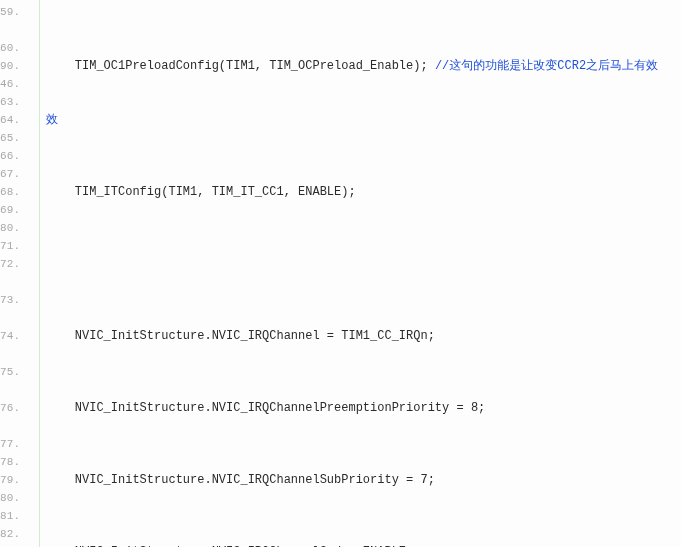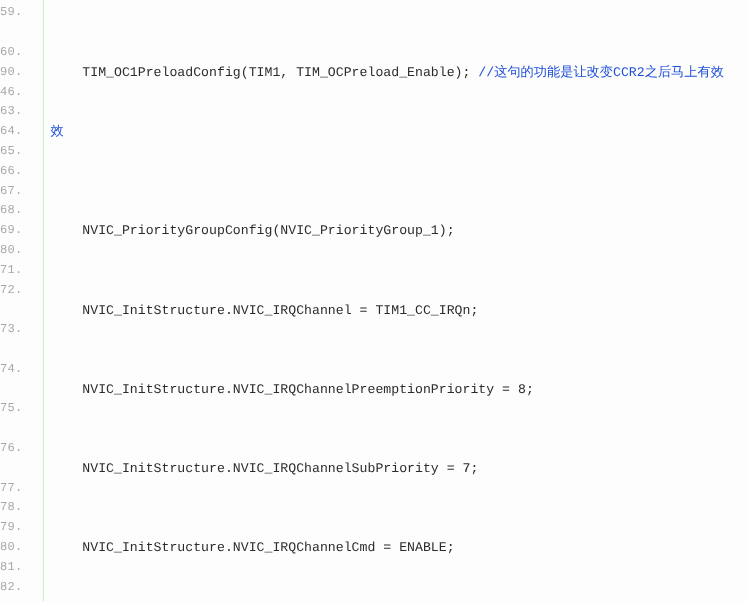--- a/index.html
+++ b/index.html
@@ -84,22 +84,23 @@
     <div class="ln">80.</div>
     <div class="ln">81.</div>
     <div class="ln">82.</div>
   </div>
 
   <div class="code">
     
     <span class="row"><span>    </span><span>TIM_OC1PreloadConfig(TIM1, TIM_OCPreload_Enable); </span><span class="c-comment">//这句的功能是让改变CCR2之后马上有效</span></span>
     <span class="row"><span class="c-comment">效</span></span>
     
+    <span class="row"><span>    </span><span>TIM_ITConfig(TIM1, TIM_IT_CC1, ENABLE);</span></span>
     
-    <span class="row"><span>    </span><span>NVIC_PriorityGroupConfig(NVIC_PriorityGroup_1);</span></span>
+    <span class="row"><span>    </span></span>
     
     <span class="row"><span>    </span><span>NVIC_InitStructure.NVIC_IRQChannel = TIM1_CC_IRQn;</span></span>
     
     <span class="row"><span>    </span><span>NVIC_InitStructure.NVIC_IRQChannelPreemptionPriority = 8;</span></span>
     
     <span class="row"><span>    </span><span>NVIC_InitStructure.NVIC_IRQChannelSubPriority = 7;</span></span>
     
     <span class="row"><span>    </span><span>NVIC_InitStructure.NVIC_IRQChannelCmd = ENABLE;</span></span>
     
     

